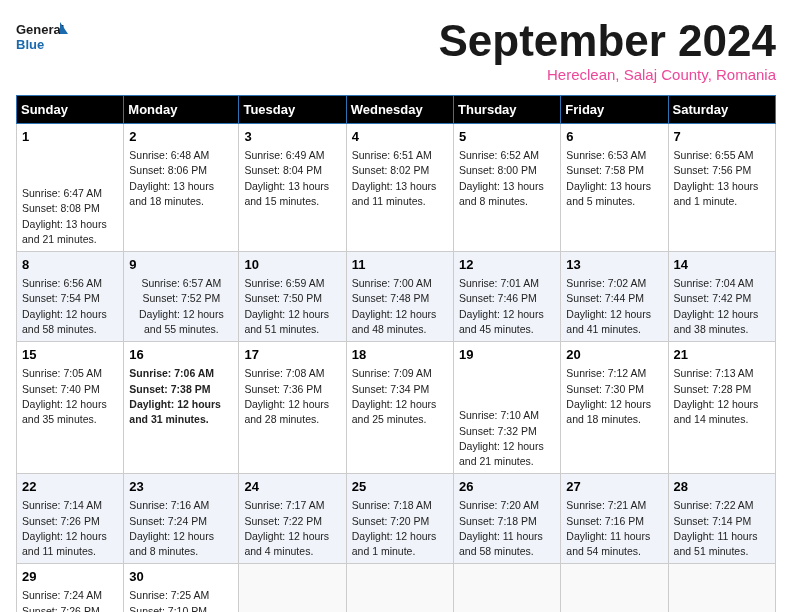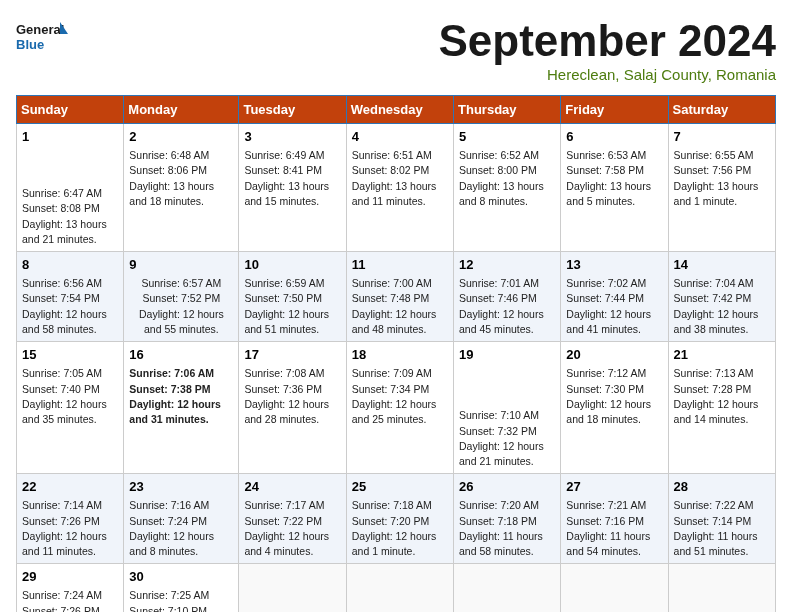--- a/index.html
+++ b/index.html
@@ -22,29 +22,29 @@
       gap: 4px;
     }
     .title-area { text-align: right; }
     .main-title {
       font-size: 44px;
       font-weight: bold;
       color: #1a1a1a;
     }
     .subtitle {
       font-size: 15px;
-      color: #4d7c0f;
+      color: #ec4899;
     }
     table {
       width: 100%;
       border-collapse: collapse;
       font-size: 11px;
     }
     thead tr th {
-      background-color: #c2410c;
+      background-color: #000000;
       color: #fff;
       padding: 6px 4px;
       text-align: left;
       font-size: 13px;
       font-weight: bold;
       border: 1px solid #2e74b5;
     }
     tbody tr td {
       border: 1px solid #ccc;
       padding: 4px 5px;
@@ -111,21 +111,21 @@
         <td>
           <span class="day-num">2</span>
           <div class="day-info" style="white-space: pre-line;">Sunrise: 6:48 AM
 Sunset: 8:06 PM
 Daylight: 13 hours
 and 18 minutes.</div>
         </td>
         <td>
           <span class="day-num">3</span>
           <div class="day-info" style="white-space: pre-line;">Sunrise: 6:49 AM
-Sunset: 8:41 PM
+Sunset: 8:04 PM
 Daylight: 13 hours
 and 15 minutes.</div>
         </td>
         <td>
           <span class="day-num">4</span>
           <div class="day-info" style="white-space: pre-line;">Sunrise: 6:51 AM
 Sunset: 8:02 PM
 Daylight: 13 hours
 and 11 minutes.</div>
         </td>

